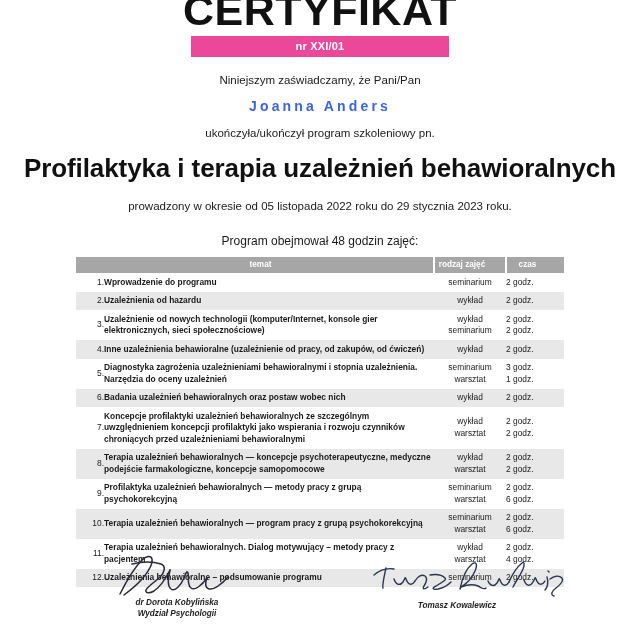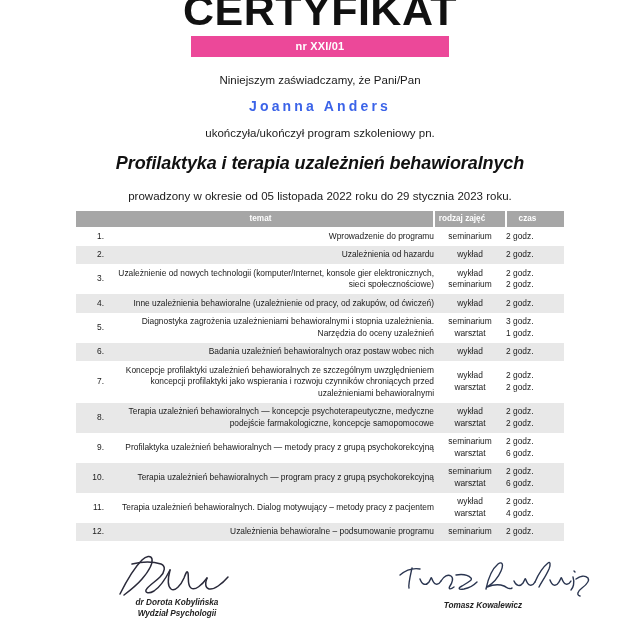--- a/index.html
+++ b/index.html
@@ -59,23 +59,22 @@
     margin-top: 12px;
   }
   .line-completed {
     text-align: center;
     font-size: 11.5px;
     margin-top: 13px;
     color: #1a1a1a;
   }
   .program-title {
     text-align: center;
-    font-size: 18px;
-    font-weight: bold;
-    font-style: italic;
+    font-size: 26px;
+    font-weight: bold;
     margin-top: 14px;
     color: #111111;
     letter-spacing: -0.1px;
   }
   .line-period {
     text-align: center;
     font-size: 11.5px;
     margin-top: 16px;
     color: #1a1a1a;
   }
@@ -131,21 +130,22 @@
   }
   td.c-num {
     width: 28px;
     text-align: right;
     padding-right: 8px;
     white-space: nowrap;
   }
   td.c-topic {
     width: 330px;
     padding-right: 6px;
-    text-align: right;
+    text-align: left;
+    font-weight: bold;
   }
   td.c-kind {
     width: 72px;
     text-align: center;
     white-space: pre-line;
   }
   td.c-time {
     width: 58px;
     text-align: left;
     white-space: pre-line;
@@ -163,21 +163,21 @@
     bottom: 0;
     height: 78px;
     padding-left: 48px;
   }
   .sig-block {
     position: absolute;
     text-align: center;
     width: 230px;
   }
   .sig-left { left: 62px; top: 0; }
-  .sig-right { left: 368px; top: 3px; }
+  .sig-right { left: 342px; top: 3px; }
   .sig-mark {
     height: 46px;
     display: block;
   }
   .sig-name {
     font-size: 8.2px;
     font-weight: bold;
     font-style: italic;
     color: #222222;
     margin-top: 0px;
@@ -206,20 +206,21 @@
   <div class="line-intro">Niniejszym zaświadczamy, że Pani/Pan</div>
 
   <div class="recipient-name">Joanna Anders</div>
 
   <div class="line-completed">ukończyła/ukończył program szkoleniowy pn.</div>
 
   <div class="program-title">Profilaktyka i terapia uzależnień behawioralnych</div>
 
   <div class="line-period">prowadzony w okresie od 05 listopada 2022 roku do 29 stycznia 2023 roku.</div>
 
+  <div class="line-hours">Program obejmował 48 godzin zajęć:</div>
 
   <div class="table-wrap">
     <table class="program-table">
       <colgroup>
         <col class="col-num">
         <col class="col-topic">
         <col class="col-kind">
         <col class="col-time">
       </colgroup>
       <thead>

